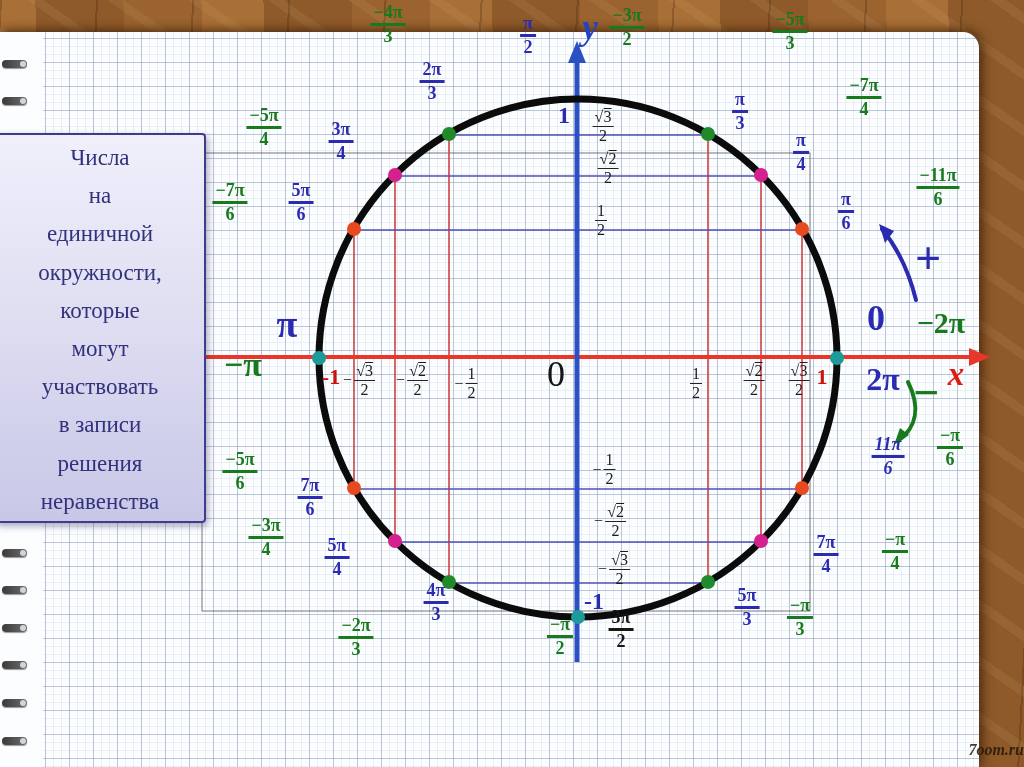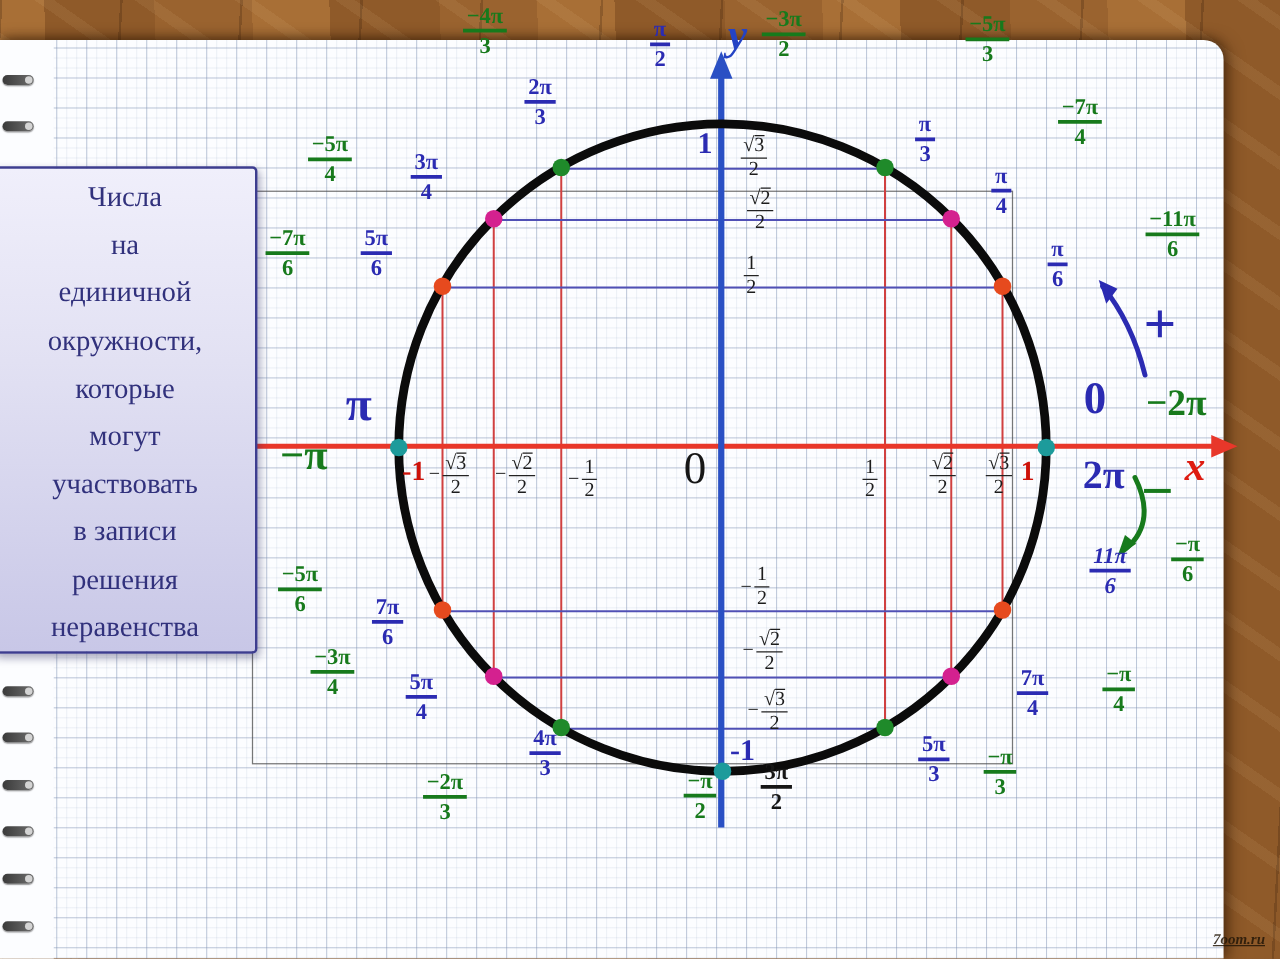--- a/index.html
+++ b/index.html
@@ -50,22 +50,22 @@
   .posbig{color:#2b2bb2;font-weight:bold;font-size:24px;}
   .origin{font-size:36px;color:#161616;}
   .ov{display:inline-block;border-top:1.4px solid currentColor;}
   #infobox{
     position:absolute;left:-6px;top:133px;width:212px;height:390px;box-sizing:border-box;
     background:linear-gradient(180deg,#f0effb 0%,#e2e1f3 40%,#c8c7e7 100%);
     border:2px solid #3d3d8f;border-radius:4px;
     box-shadow:2px 3px 7px rgba(40,40,90,.4);
     color:#31317c;font-size:23px;line-height:38.2px;text-align:center;padding-top:4px;
   }
-  #wm{position:absolute;right:12px;bottom:8px;font-style:italic;font-weight:bold;
-    font-size:12px;color:#241708;opacity:.85;text-decoration:underline;}
+  #wm{position:absolute;right:0;bottom:8px;font-style:italic;font-weight:bold;
+    font-size:16px;color:#241708;opacity:.85;}
 </style>
 </head>
 <body>
 
 <div id="paper"></div>
 <div id="marks">
     <div class="mark" style="top: 60px;"></div>
     <div class="mark" style="top: 97px;"></div>
     <div class="mark" style="top: 549px;"></div>
     <div class="mark" style="top: 586px;"></div>

